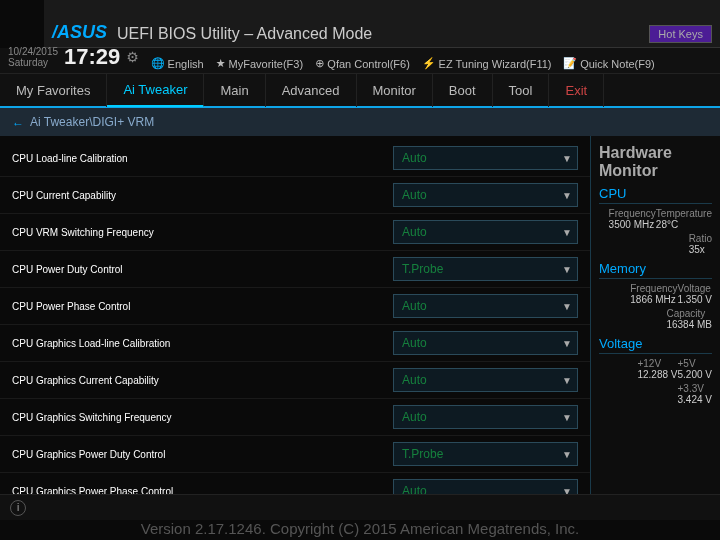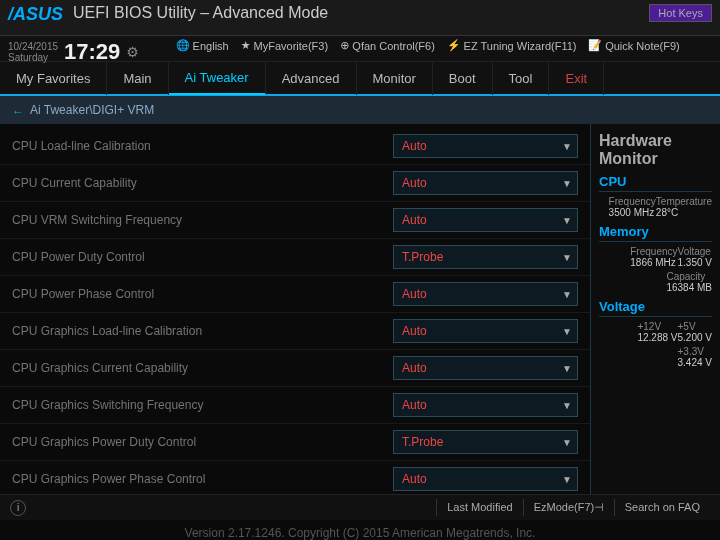--- a/index.html
+++ b/index.html
@@ -12,22 +12,23 @@
       overflow: hidden;
       position: relative;
     }
 
     
     .header {
       background: #1a1a1a;
       border-bottom: 1px solid #333;
       padding: 4px 8px;
       display: flex;
-      align-items: flex-start;
-      height: 36px;
+      align-items: flex-end;
+      height: 48px;
+      margin-left: 44px;
     }
     .asus-logo {
       color: #00aaff;
       font-weight: bold;
       font-size: 18px;
       margin-right: 10px;
       font-style: italic;
     }
     .header-right {
       margin-left: auto;
@@ -41,26 +42,25 @@
       padding: 2px 8px;
       font-size: 11px;
       cursor: pointer;
     }
 
     
     .topbar {
       background: #111;
       padding: 3px 8px;
       display: flex;
-      align-items: flex-start;
+      align-items: flex-end;
       font-size: 11px;
       color: #aaa;
       height: 26px;
       border-bottom: 1px solid #222;
-      gap: 25px;
     }
     .topbar-time {
       font-size: 22px;
       font-weight: bold;
       color: #eee;
       margin-right: 4px;
     }
     .topbar-items {
       display: flex;
       gap: 12px;
@@ -126,42 +126,42 @@
     }
     .setting-row {
       display: flex;
       align-items: center;
       padding: 6px 12px;
       border-bottom: 1px solid #1a1a1a;
       min-height: 34px;
     }
     .setting-label {
       flex: 1;
-      font-size: 12px;
-      color: #737373;
+      font-size: 10px;
+      color: #ffffff;
     }
     .select-wrapper {
       position: relative;
       width: 185px;
     }
     .select-wrapper::after {
       content: '▼';
       position: absolute;
       right: 6px;
       top: 50%;
       transform: translateY(-50%);
       font-size: 10px;
       color: #aaa;
       pointer-events: none;
     }
     .select-wrapper select {
       width: 100%;
       background: #0d1a22;
       border: 1px solid #2a4a5a;
-      color: #ef4444;
+      color: #15803d;
       padding: 4px 24px 4px 8px;
       font-size: 12px;
       appearance: none;
       cursor: pointer;
     }
 
     
     .right-panel {
       width: 130px;
       background: #0d0d0d;
@@ -170,21 +170,21 @@
       font-size: 11px;
     }
     .hw-title {
       color: #aaa;
       font-size: 16px;
       font-weight: bold;
     }
     .hw-section-title {
       color: #00aaff;
       font-size: 13px;
-      font-weight: bold;
+      font-weight: normal;
       margin: 6px 0 4px 0;
       border-bottom: 1px solid #1a3a4a;
       padding-bottom: 2px;
     }
     .hw-row {
       display: flex;
       justify-content: flex-end;
       margin-bottom: 3px;
     }
     .hw-label { color: #888; font-size: 10px; }
@@ -230,25 +230,25 @@
     }
 
     
     .footer {
       position: absolute;
       bottom: 0;
       left: 0;
       right: 0;
       background: #0a0a0a;
       text-align: center;
-      font-size: 12px;
+      font-size: 15px;
       color: #555;
       height: 20px;
       display: flex;
-      align-items: flex-end;
+      align-items: flex-start;
       justify-content: center;
     }
 
     
     .left-panel::-webkit-scrollbar { width: 6px; }
     .left-panel::-webkit-scrollbar-track { background: #111; }
     .left-panel::-webkit-scrollbar-thumb { background: #333; }
   </style>
 </head>
 <body>
@@ -275,25 +275,25 @@
     <span class="topbar-item">⊕ <span>Qfan Control(F6)</span></span>
     <span class="topbar-item">⚡ <span>EZ Tuning Wizard(F11)</span></span>
     <span class="topbar-item">📝 <span>Quick Note(F9)</span></span>
   </div>
 </div>
 
 <div class="nav">
   <div class="nav-item">
     <span>My Favorites</span>
   </div>
-  <div class="nav-item">
-    <span>Main</span>
-  </div>
   <div class="nav-item active">
     <span>Ai Tweaker</span>
+  </div>
+  <div class="nav-item">
+    <span>Main</span>
   </div>
   <div class="nav-item">
     <span>Advanced</span>
   </div>
   <div class="nav-item">
     <span>Monitor</span>
   </div>
   <div class="nav-item">
     <span>Boot</span>
   </div>
@@ -413,20 +413,26 @@
     <div class="hw-row">
       <div>
         <div class="hw-label">Frequency</div>
         <div class="hw-value">3500 MHz</div>
       </div>
       <div>
         <div class="hw-label">Temperature</div>
         <div class="hw-value">28°C</div>
       </div>
     </div>
+    <div class="hw-row">
+      <div>
+        <div class="hw-label">Ratio</div>
+        <div class="hw-value">35x</div>
+      </div>
+    </div>
 
     <div class="hw-section-title">Memory</div>
     <div class="hw-row">
       <div>
         <div class="hw-label">Frequency</div>
         <div class="hw-value">1866 MHz</div>
       </div>
       <div>
         <div class="hw-label">Voltage</div>
         <div class="hw-value">1.350 V</div>
@@ -455,22 +461,17 @@
         <div class="hw-label">+3.3V</div>
         <div class="hw-value">3.424 V</div>
       </div>
     </div>
   </div>
 
 </div>
 
 <div class="info-bar">
   <div class="info-icon">i</div>
-  <div class="info-bar-right">
-    <span class="info-bar-btn">Last Modified</span>
-    <span class="info-bar-btn">EzMode(F7)⊣</span>
-    <span class="info-bar-btn">Search on FAQ</span>
-  </div>
 </div>
 
 <div class="footer">
   <span>Version 2.17.1246. Copyright (C) 2015 American Megatrends, Inc.</span>
 </div>
 
 </body></html>

